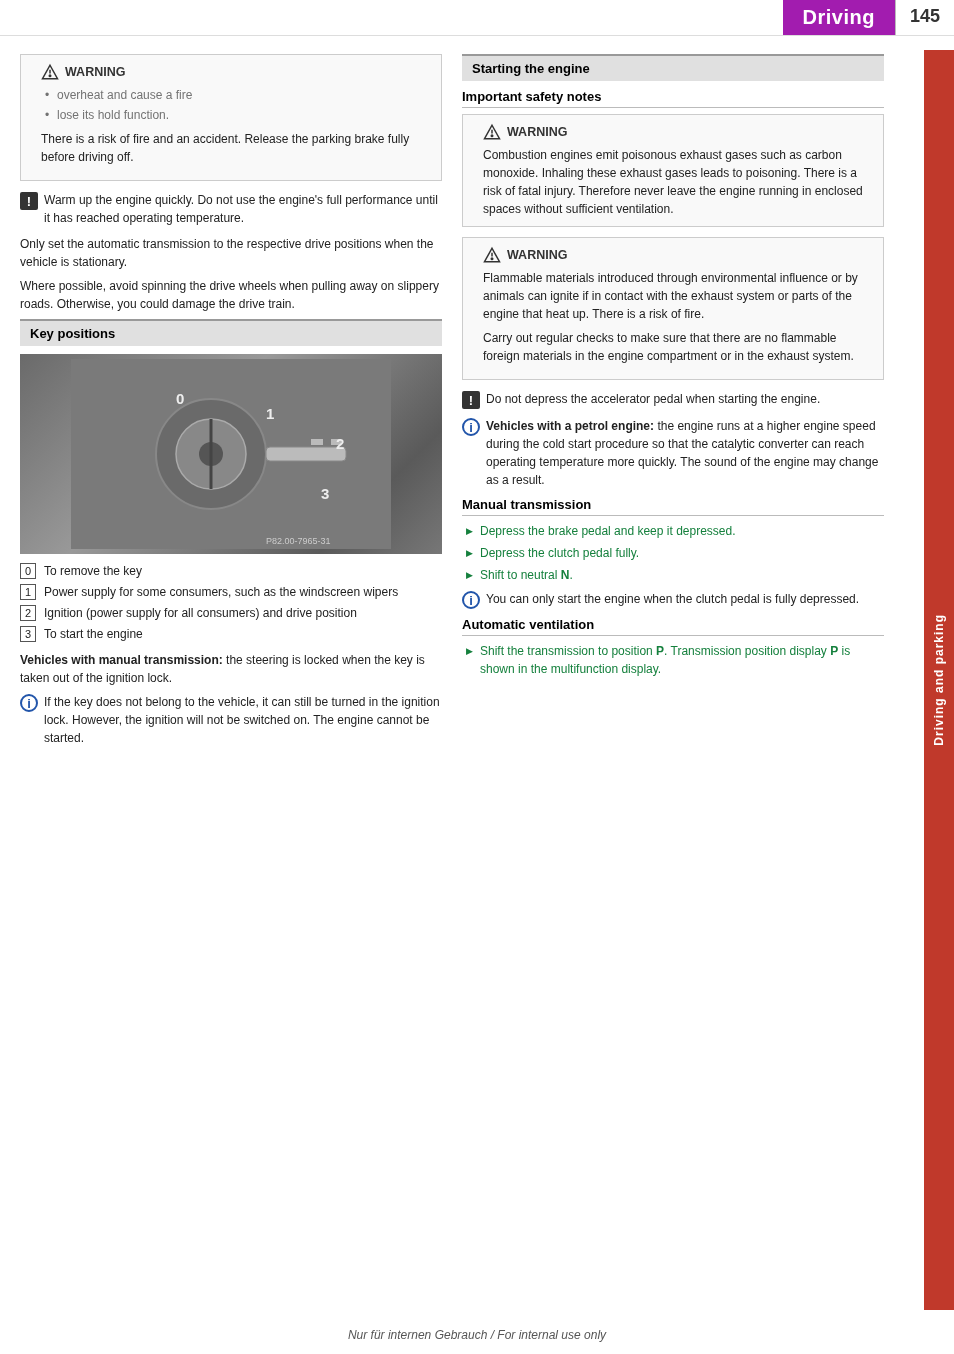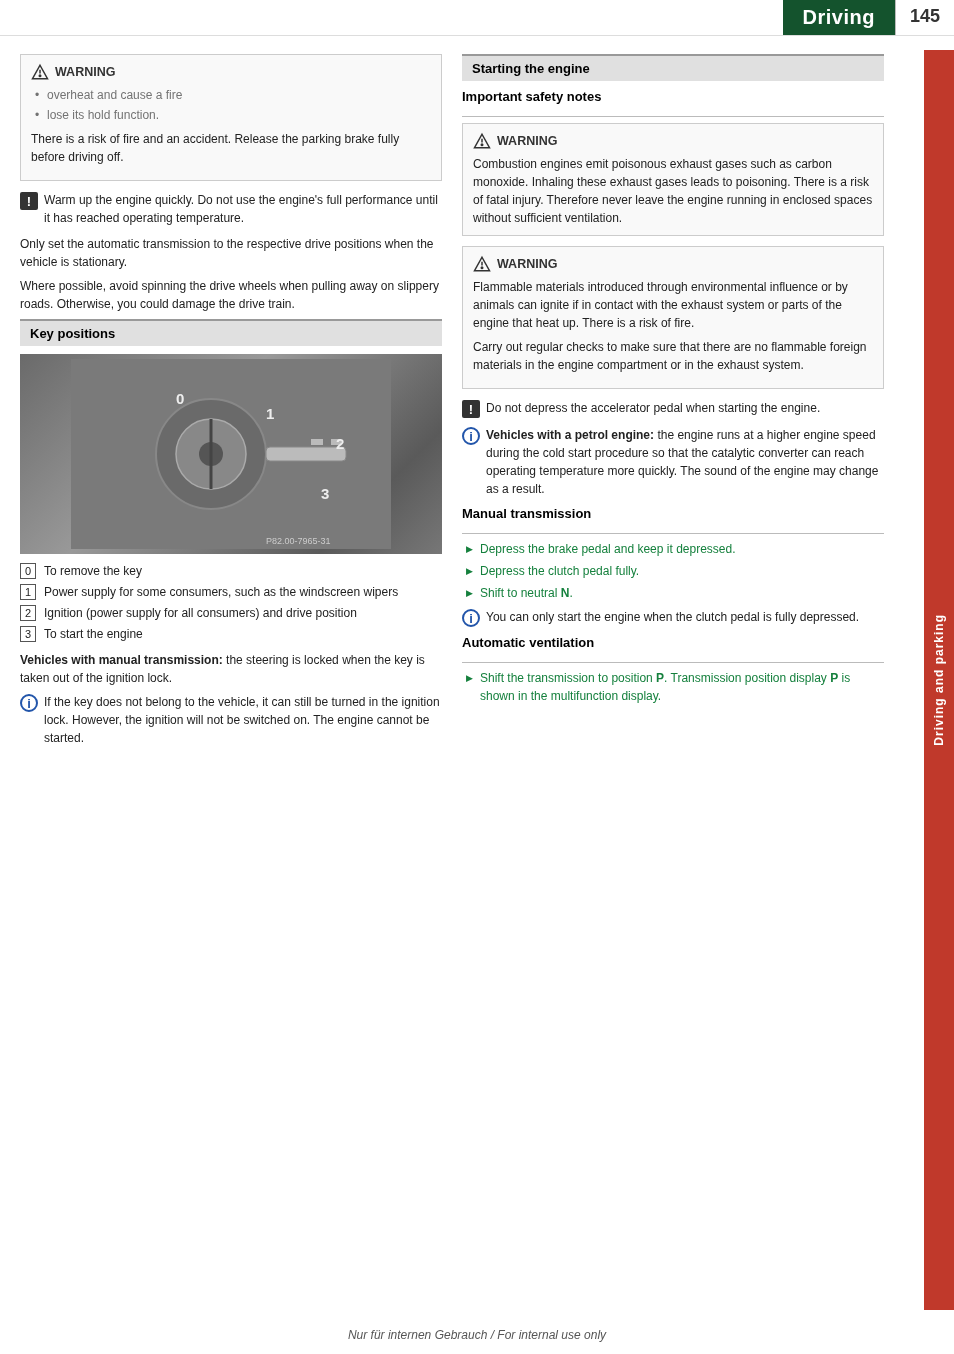--- a/index.html
+++ b/index.html
@@ -57,21 +57,21 @@
       border-top: 2px solid #999;
       padding: 5px 10px;
       font-weight: bold;
       font-size: 13px;
       margin-bottom: 8px;
     }
 
     .warning-box {
       border: 1px solid #ccc;
       background: #f9f9f9;
-      padding: 8px 10px;
+      padding: 8px 20px;
       margin-bottom: 10px;
     }
     .warning-title {
       display: flex;
       align-items: center;
       gap: 6px;
       font-weight: bold;
       font-size: 12.5px;
       margin-bottom: 5px;
       color: #333;
@@ -235,21 +235,21 @@
     
     .top-bar {
       display: flex;
       justify-content: flex-end;
       align-items: stretch;
       background: #fff;
       border-bottom: 1px solid #ddd;
       margin-bottom: 8px;
     }
     .top-driving {
-      background: #14532d;
+      background: #a21caf;
       color: #fff;
       font-size: 20px;
       font-weight: bold;
       padding: 6px 20px;
       letter-spacing: 0.5px;
     }
     .top-page {
       background: #fff;
       color: #333;
       font-size: 18px;
@@ -270,21 +270,21 @@
       font-size: 12px;
       color: #555;
       font-style: italic;
     }
 
     
     .sub-section-header {
       font-weight: bold;
       font-size: 13px;
       border-bottom: 1px solid #bbb;
-      padding-bottom: 12px;
+      padding-bottom: 3px;
       margin-bottom: 6px;
       margin-top: 8px;
     }
   </style>
 </head>
 <body>
 
 <div class="top-bar">
   <div class="top-driving">Driving</div>
   <div class="top-page">145</div>

